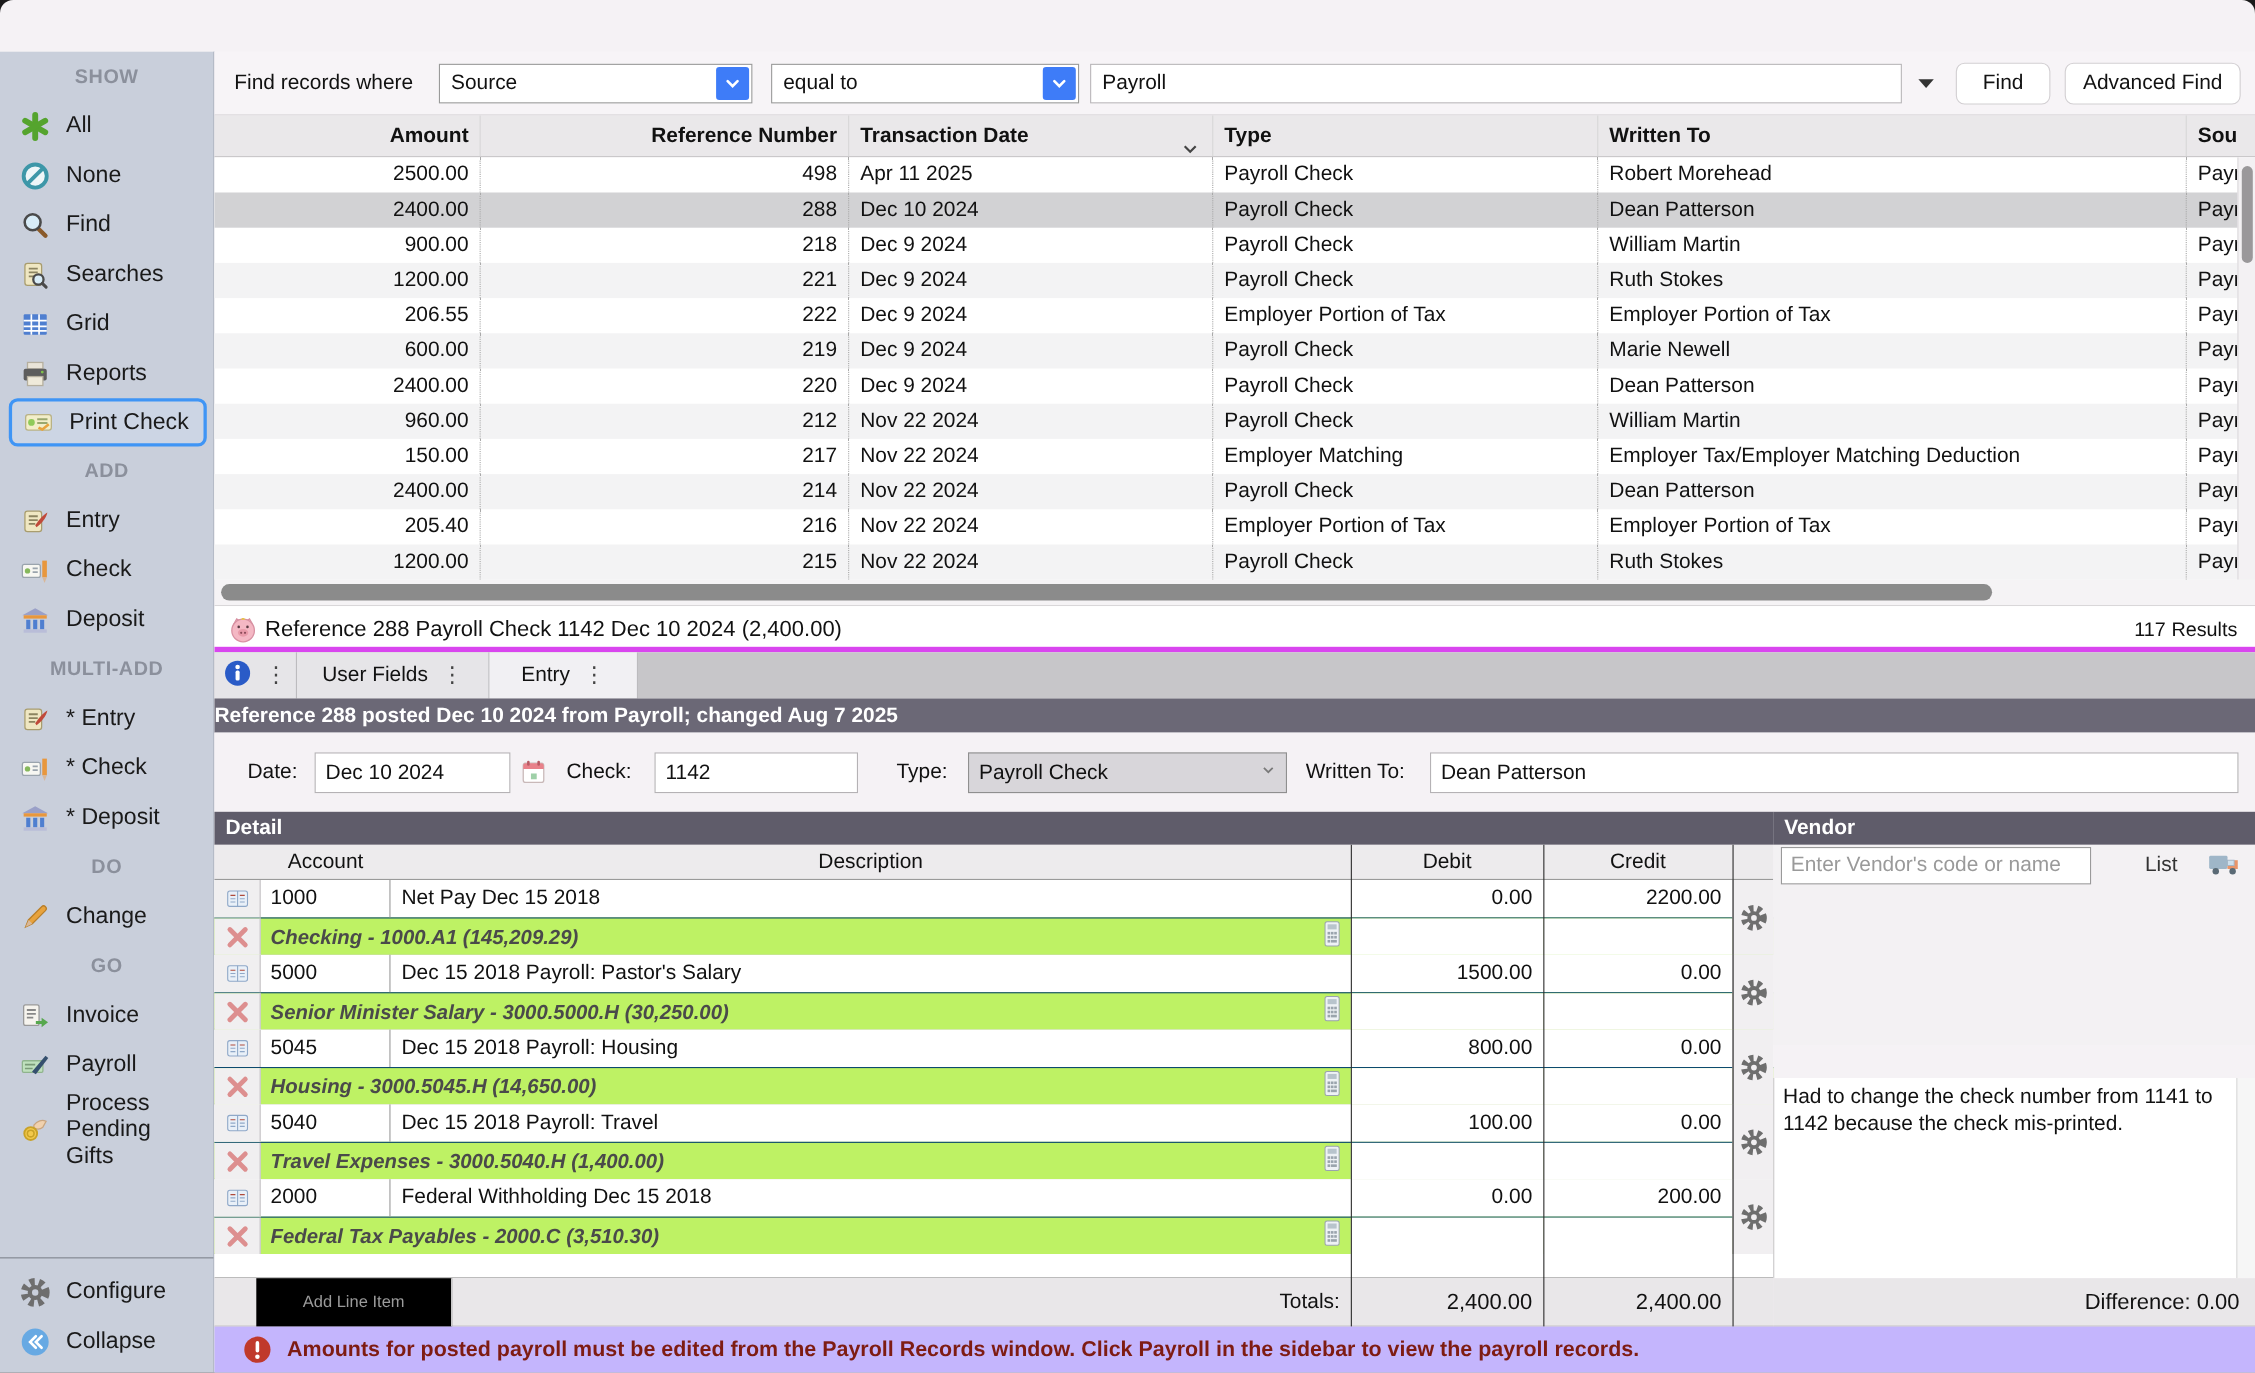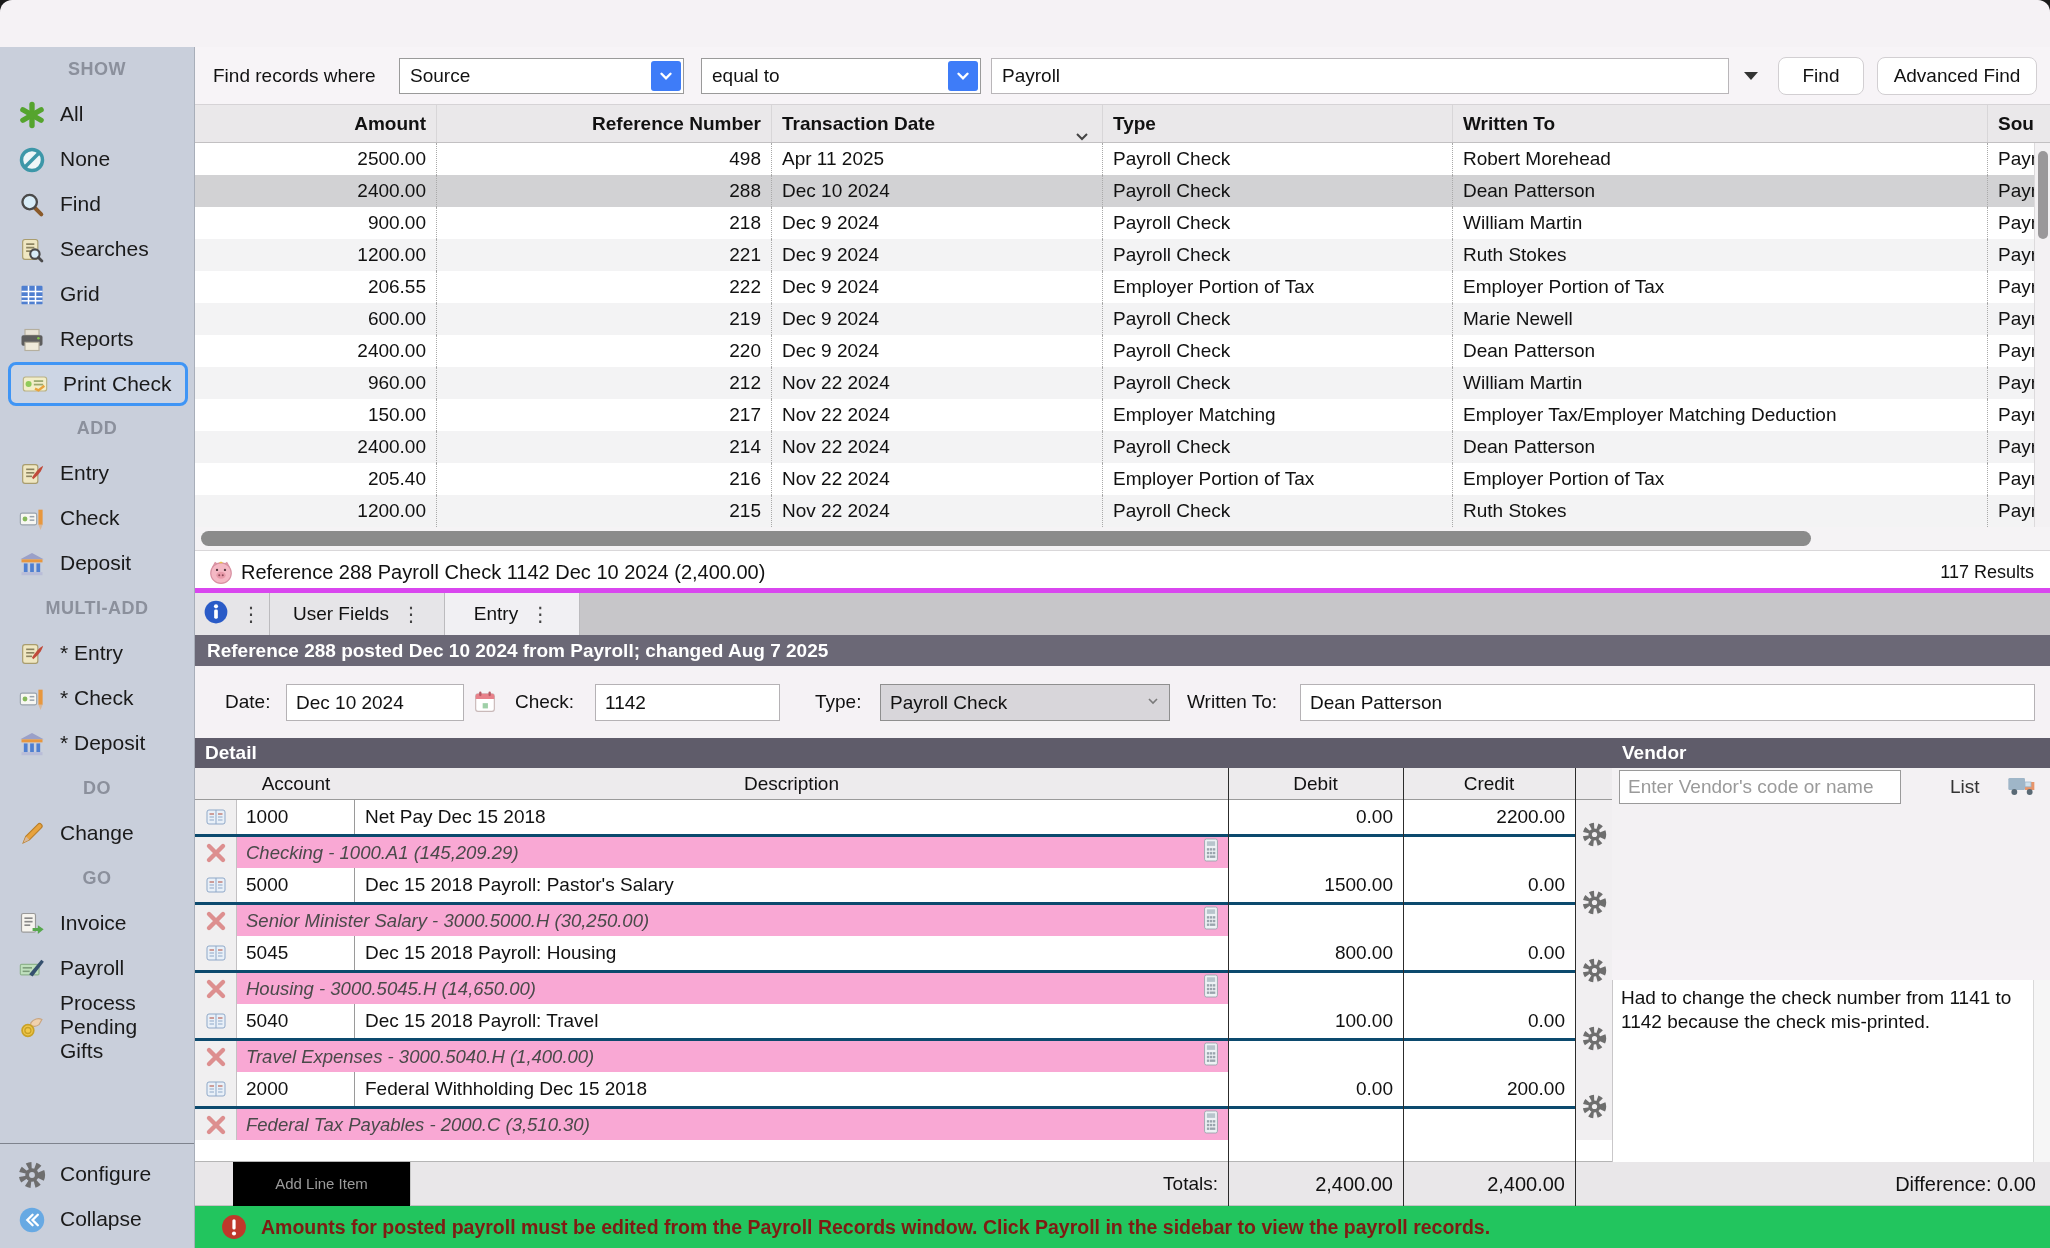--- a/index.html
+++ b/index.html
@@ -66,42 +66,42 @@
   
   .tabbar { position:absolute; top:546px; left:0; right:0; height:42px; background:#c7c6c9; display:flex; }
   .tab { height:42px; display:flex; align-items:center; justify-content:center; gap:12px; background:#e6e5e8; border-right:1px solid #bcbbbe; }
   .tab.chip { width:75px; }
   .tab.uf { width:175px; }
   .tab.entry { width:135px; background:#f1f0f3; }
   .tab-label { font-size:19px; color:#111; }
   .dots { font-size:20px; color:#444; line-height:1; }
 
   
-  .statusbar { position:absolute; top:588px; left:0; right:0; height:31px; background:#6b6876; color:#fff; font-size:19px; font-weight:bold; line-height:31px; padding-left:12px; }
+  .statusbar { position:absolute; top:588px; left:0; right:0; height:31px; background:#6b6876; color:#fff; font-size:19px; font-weight:bold; line-height:31px; padding-left:0; }
 
   
   .formrow { position:absolute; top:619px; left:0; right:0; height:72px; background:#f5f2f5; }
   .f-label { position:absolute; top:0; height:72px; line-height:72px; font-size:19px; color:#111; }
   .f-input { position:absolute; top:18px; height:37px; background:#fff; border:1px solid #b5b2b5; font-size:19px; padding-left:9px; color:#111; font-family:inherit; }
   .f-select { position:absolute; top:18px; height:37px; background:#d8d6da; border:1px solid #8f8f8f; display:flex; align-items:center; }
   .f-select .sel-text { flex:1; padding-left:9px; font-size:19px; color:#111; }
   .cal { position:absolute; left:276px; top:22px; }
 
   
   .sec-header { position:absolute; height:30px; background:#5f5c6a; color:#fff; font-size:19px; font-weight:bold; line-height:30px; padding-left:10px; }
   .detail-header { top:691px; left:0; width:1417px; }
   .vendor-header { top:691px; left:1417px; right:0; }
 
   .dthead { position:absolute; top:721px; left:0; width:1417px; height:32px; background:#edebed; border-bottom:1px solid #9a9a9a; display:grid; grid-template-columns:42px 118px 873px 175px 172px 37px; }
   .dthead .hc { font-size:19px; color:#111; text-align:center; line-height:31px; }
   .dgroups { position:absolute; top:753px; left:0; width:1417px; }
   .dgroup { position:relative; height:68px; border-bottom:1.5px solid #8d8d8d; }
   .drow { display:grid; height:34px; }
   .drow.mainr { grid-template-columns:42px 118px 873px 175px 172px 37px; background:#fff; }
-  .drow.subr { grid-template-columns:42px 991px 175px 172px 37px; background:#f9a8d4; border-top:3px solid #0c4a6e; }
+  .drow.subr { grid-template-columns:42px 991px 175px 172px 37px; background:#bef264; border-top:1px solid #0c4a6e;font-weight:bold; }
   .icon-cell { background:#f0eff0; border-right:1px solid #c3c1c3; display:flex; align-items:center; justify-content:center; }
   .icon-cell svg { width:24px; height:24px; }
   .acct { font-size:19px; color:#111; line-height:33px; padding-left:9px; border-right:1px solid #9a9a9a; }
   .desc { font-size:19px; color:#111; line-height:33px; padding-left:10px; }
   .dnum { font-size:19px; color:#111; line-height:33px; text-align:right; padding-right:10px; }
   .subinfo { display:flex; align-items:center; font-size:18.5px; font-style:italic; color:#4a4a4a; padding-left:9px; }
   .subinfo .calc { margin-left:auto; margin-right:6px; }
   .sub-empty { background:#fff; }
   .gearcell { position:absolute; right:0; top:0; width:37px; height:68px; background:#f1eff1; border-left:1px solid #c3c1c3; display:flex; align-items:center; justify-content:center; }
   .gearcell svg { width:25px; height:25px; }
@@ -119,21 +119,21 @@
   .vendor-input { position:absolute; left:7px; top:2px; width:282px; height:34px; background:#fff; border:1px solid #9a9a9a; font-size:19px; padding-left:8px; color:#111; font-family:inherit; }
   .vendor-input::placeholder { color:#9a9a9a; }
   .list-label { position:absolute; left:338px; top:2px; height:34px; line-height:34px; font-size:19px; color:#333; }
   .truck { position:absolute; left:395px; top:5px; }
   .memo-body { position:absolute; top:933px; left:1417px; right:0; height:182px; background:#fff; border-left:1px solid #c9c7c9; }
   .memo-text { position:absolute; left:0; top:0; right:18px; bottom:0; padding:6px 8px; font-size:19px; color:#111; line-height:1.25; border:none; resize:none; font-family:inherit; background:transparent; }
   .memo-scroll { position:absolute; right:0; top:0; width:17px; bottom:0; background:#f6f6f6; border-left:1px solid #d9d9d9; }
   .diffrow { position:absolute; top:1115px; left:1417px; right:0; height:44px; background:#e9e7e9; border-bottom:1px solid #c5c3c5; font-size:20px; color:#111; line-height:44px; text-align:right; padding-right:14px; }
 
   
-  .warnbar { position:absolute; top:1159px; left:0; right:0; height:42px; background:#22c55e; display:flex; align-items:center; }
+  .warnbar { position:absolute; top:1159px; left:0; right:0; height:42px; background:#c4b5fd; display:flex; align-items:center; }
   .warnbar svg { width:26px; height:26px; margin:0 14px 0 26px; flex:0 0 26px; }
   .warn-text { font-size:19.5px; font-weight:bold; color:#7e1c13; }
 </style>
 </head>
 <body>
 
 <div id="window">
 
 
   <div class="sidebar">

